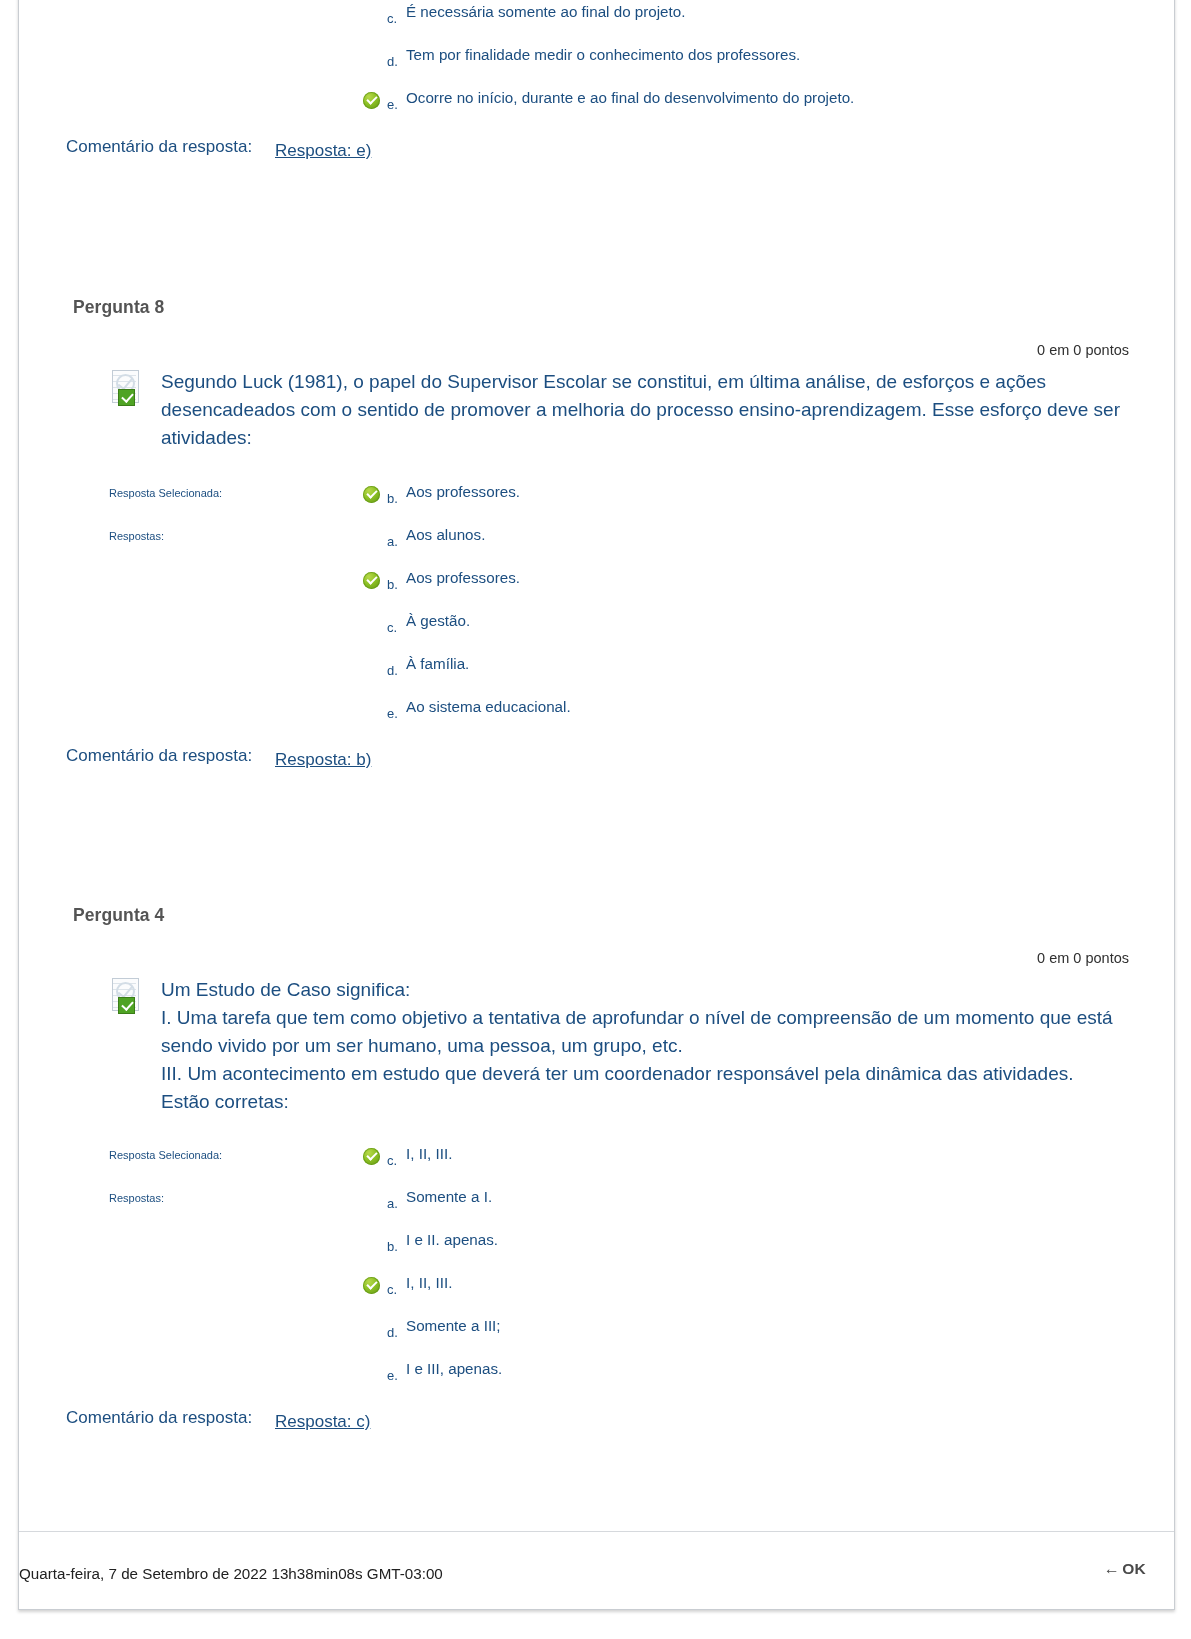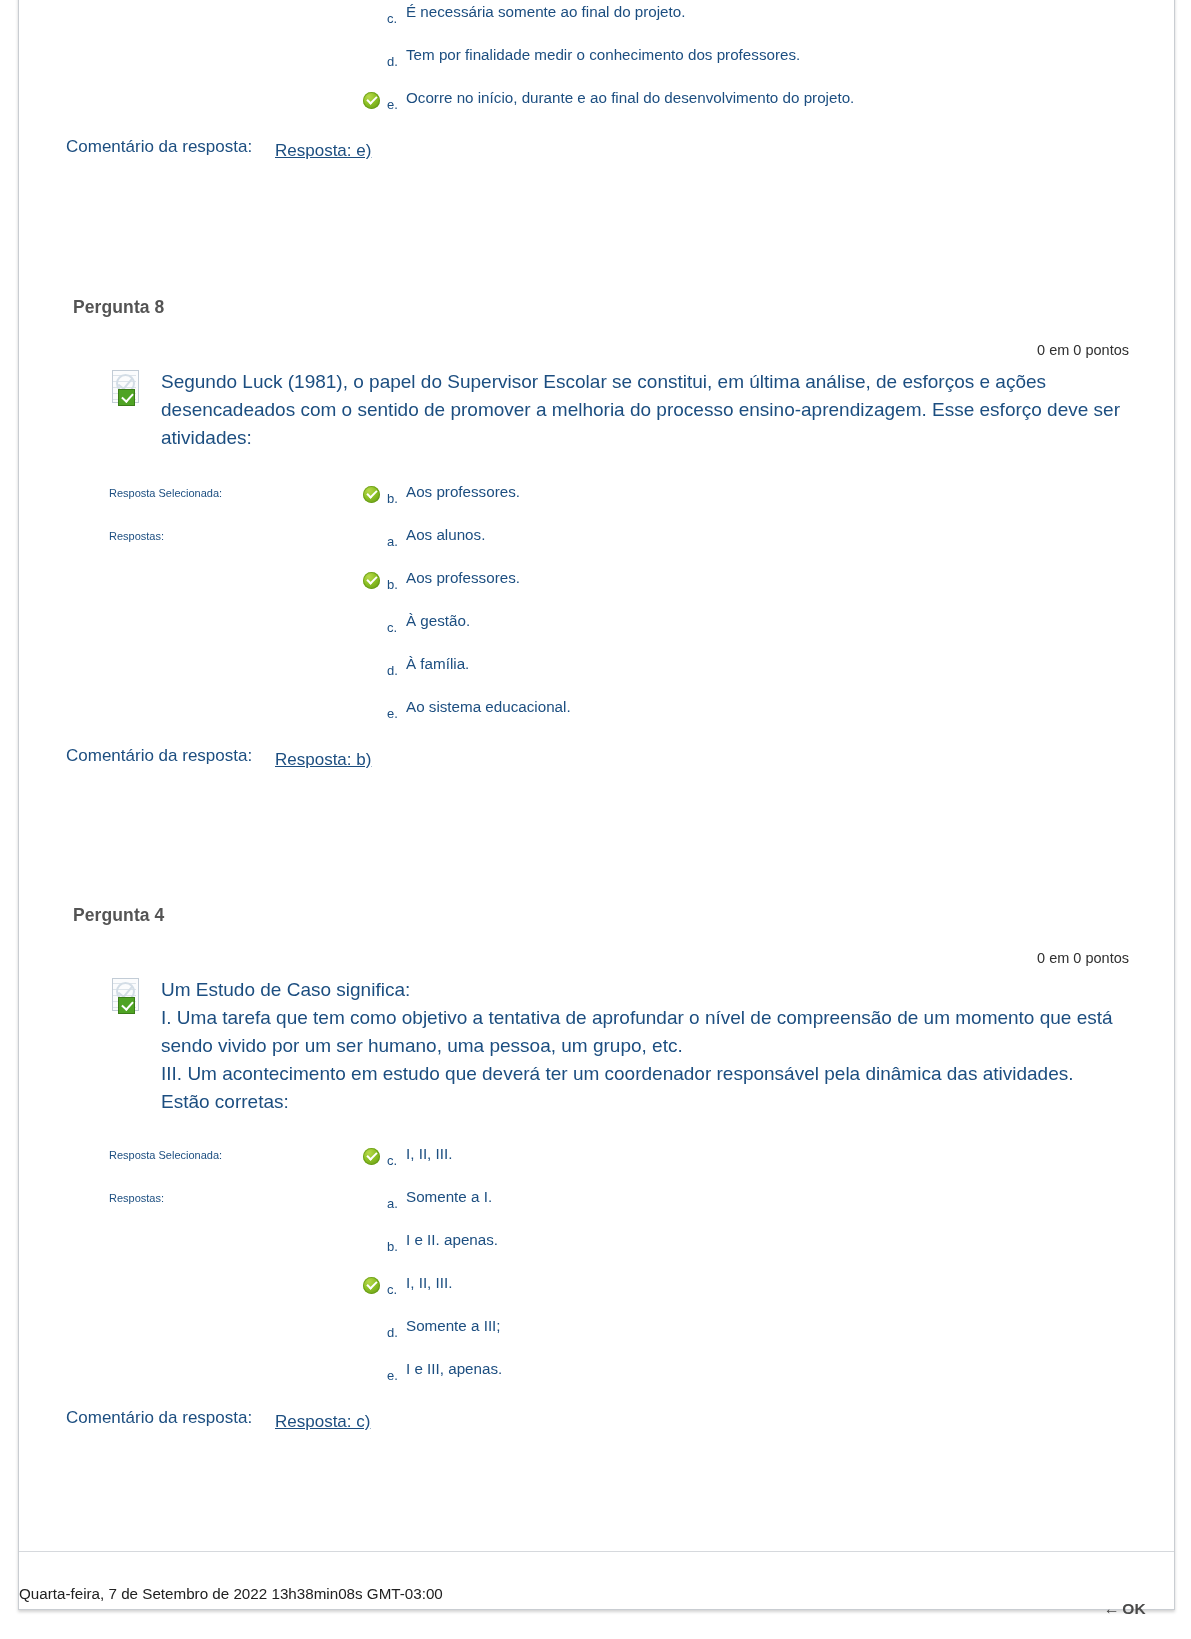--- a/index.html
+++ b/index.html
@@ -233,42 +233,41 @@
     top: 4px;
     text-decoration: underline;
   }
 
   
   .footer {
     position: absolute;
     left: 0;
     bottom: 0;
     width: 1155px;
-    height: 58px;
+    height: 78px;
     border-top: 1px solid #d6d9dd;
     box-sizing: border-box;
   }
   .footer-time {
     position: absolute;
     left: 0px;
     top: 33px;
     font-size: 15.2px;
     color: #212121;
     white-space: nowrap;
   }
   .footer-ok {
     position: absolute;
     right: 28px;
     top: 28px;
     font-size: 15.5px;
     font-weight: bold;
     color: #4a4a4a;
     letter-spacing: 0.3px;
     cursor: pointer;
-    margin-top: 20px;
   }
   .footer-ok .arrow {
     font-weight: normal;
     font-size: 16px;
     margin-right: 2px;
   }
 </style>
 </head>
 <body>
 

